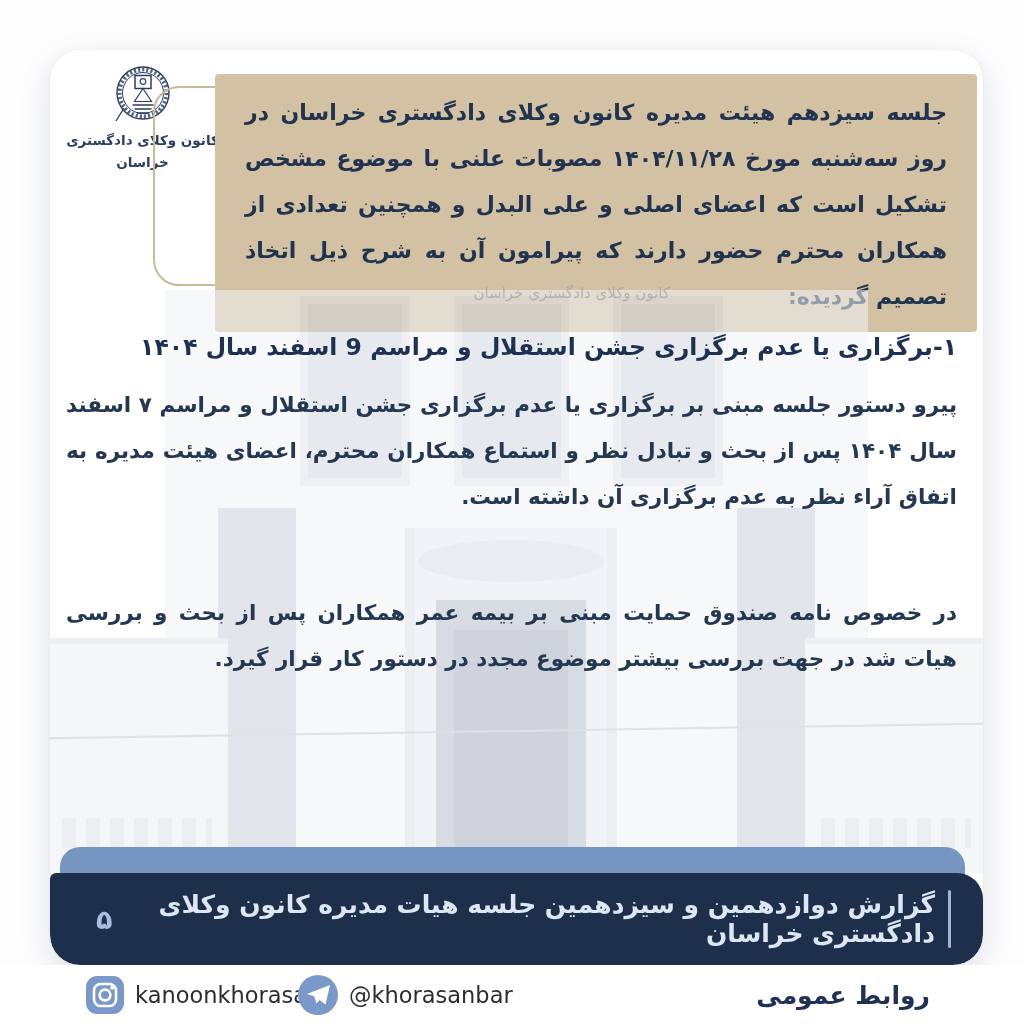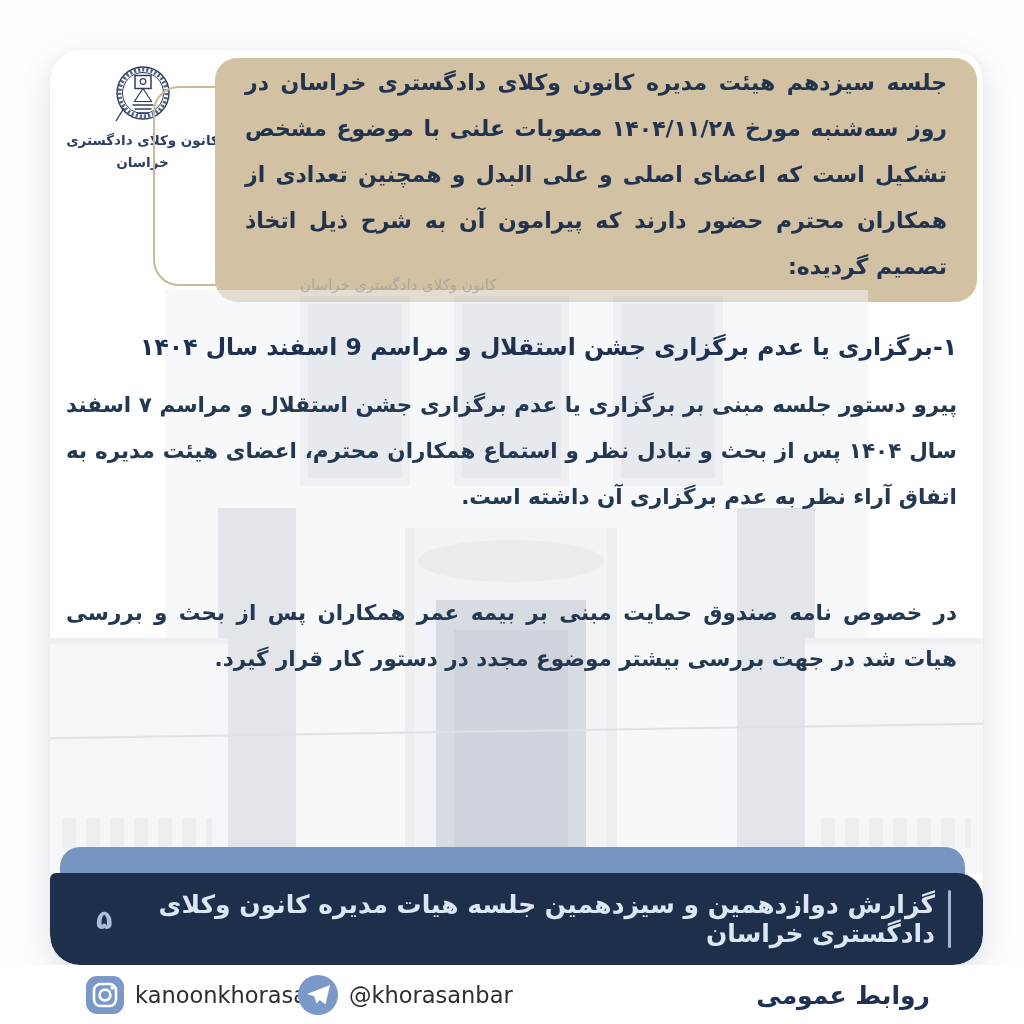--- a/index.html
+++ b/index.html
@@ -13,22 +13,22 @@
           box-shadow:0 10px 30px rgba(90,100,120,.18), 0 0 3px rgba(0,0,0,.05); }
 
   
   .logo { position:absolute; left:10px; top:12px; width:165px; text-align:center; color:#2c3f63; }
   .logo svg { display:block; margin:0 auto 2px auto; }
   .logo-text { font-size:13.5px; font-weight:bold; line-height:1.6; direction:rtl; color:#2c3f63; }
 
   
   .tan-outline { position:absolute; left:103px; top:36px; right:16px; height:200px;
                  border:2px solid #cbba96; border-radius:26px; }
-  .tan-box { position:absolute; right:6px; top:8px; width:762px; min-height:194px;
-             background:#d2c2a3; border-radius:22px; padding:2px 30px 12px 30px; }
+  .tan-box { position:absolute; right:6px; top:24px; width:762px; min-height:194px;
+             background:#d2c2a3; border-radius:4px; padding:16px 30px 12px 30px; }
   .tan-box p { color:#21334f; font-weight:bold; font-size:22px; line-height:46px;
                direction:rtl; text-align:justify; text-align-last:right; }
 
   
   .bldg { position:absolute; left:0; right:0; top:228px; bottom:92px; opacity:.55; pointer-events:none; }
   .bldg div { position:absolute; }
   .b-face { left:115px; right:115px; top:12px; bottom:0; background:#f1f3f6; }
   .b-winA { left:250px; top:18px; width:110px; height:190px; background:#d3d8e1; border:8px solid #e2e5eb; }
   .b-winB { left:404px; top:18px; width:115px; height:190px; background:#d3d8e1; border:8px solid #e2e5eb; }
   .b-winC { left:563px; top:18px; width:110px; height:190px; background:#d3d8e1; border:8px solid #e2e5eb; }
@@ -39,21 +39,21 @@
   .b-arch { left:368px; top:262px; width:186px; height:42px; border-radius:50%; background:#d9dde4; }
   .b-door { left:386px; width:150px; top:322px; bottom:0; background:#b7bfcb; }
   .b-doorIn { left:404px; width:114px; top:352px; bottom:0; background:#a9b2c0; }
   .b-wallL { left:0; width:178px; bottom:0; height:235px; background:#edeff3; border-top:6px solid #e0e3e9; }
   .b-wallR { right:0; width:178px; bottom:0; height:235px; background:#edeff3; border-top:6px solid #e0e3e9; }
   .b-wallWinL { left:12px; bottom:25px; width:150px; height:30px;
                 background:repeating-linear-gradient(90deg,#dde1e8 0 14px, transparent 14px 24px); }
   .b-wallWinR { right:12px; bottom:25px; width:150px; height:30px;
                 background:repeating-linear-gradient(90deg,#dde1e8 0 14px, transparent 14px 24px); }
   .b-wire { left:-12px; right:-12px; top:452px; border-top:2px solid #c4c9d2; transform:rotate(-0.9deg); }
-  .wm-text { position:absolute; top:226px; left:250px; width:370px; text-align:left;
+  .wm-text { position:absolute; top:234px; left:250px; width:370px; text-align:right;
              color:#8a919d; opacity:.55; filter:blur(.5px); font-size:15px; direction:rtl; }
 
   
   .sec-h { position:absolute; right:26px; left:30px; direction:rtl; text-align:right;
            font-size:23.5px; font-weight:bold; color:#1e3150; }
   .sec-b { position:absolute; left:16px; right:26px; direction:rtl; text-align:justify;
            text-align-last:right; font-size:21.5px; font-weight:bold; color:#243852; line-height:46px; }
   .sec1-h { top:283px; } .sec1-b { top:332px; }
   .sec2-h { top:492px; } .sec2-b { top:540px; }
 

